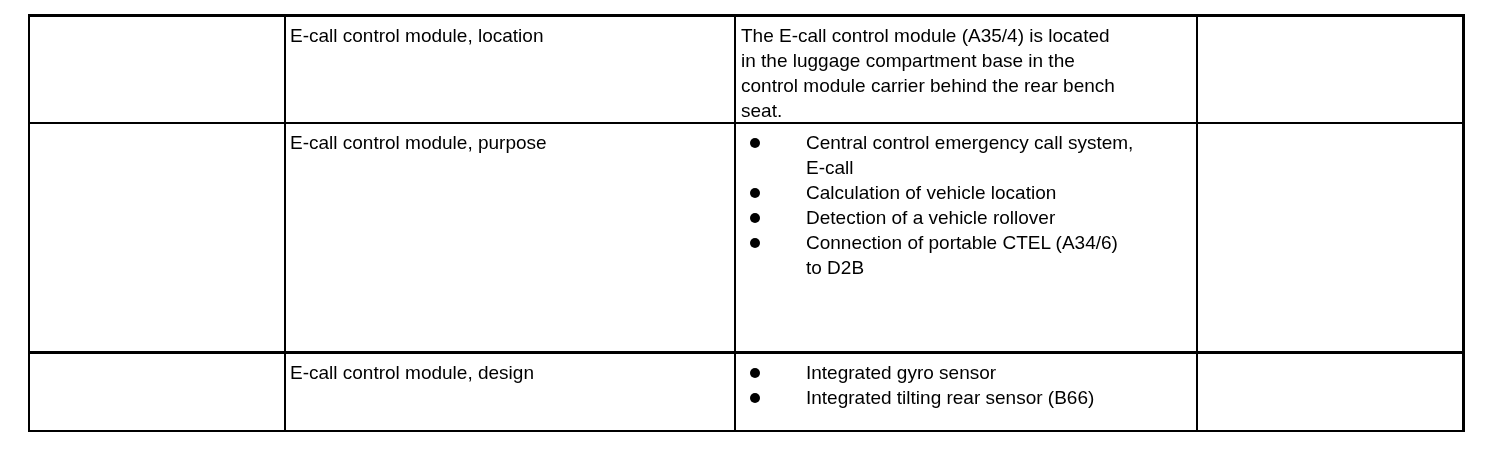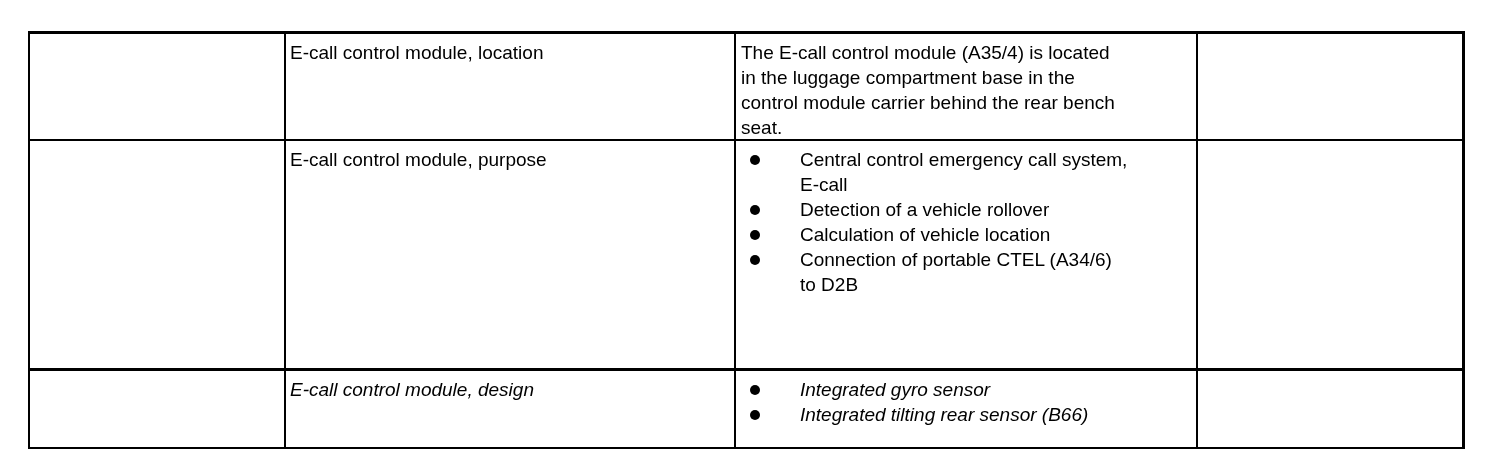--- a/index.html
+++ b/index.html
@@ -11,37 +11,37 @@
     height: 450px;
     position: relative;
     background: #ffffff;
     font-family: "Liberation Sans", sans-serif;
     color: #000000;
     overflow: hidden;
   }
   .doc-table {
     position: absolute;
     left: 28px;
-    top: 31px;
+    top: 14px;
     width: 1437px;
     box-sizing: border-box;
     border: 2px solid #000;
     border-top-width: 3px;
     border-right-width: 3px;
     background: #ffffff;
   }
   .t-row {
     display: grid;
     grid-template-columns: 256px 450px 462px 1fr;
     box-sizing: border-box;
     overflow: hidden;
   }
   .t-row:nth-child(1) { height: 105px; }
   .t-row:nth-child(2) { height: 229px; border-top: 2px solid #000; }
-  .t-row:nth-child(3) { height: 79px; border-top: 3px solid #000; font-style: italic; }
+  .t-row:nth-child(3) { height: 79px; border-top: 3px solid #000; }
   .t-cell {
     box-sizing: border-box;
     border-right: 2px solid #000;
     overflow: hidden;
   }
   .t-cell:last-child { border-right: none; }
   .label-cell {
     padding: 6px 6px 0 4px;
     font-size: 19px;
     line-height: 25px;
@@ -53,20 +53,21 @@
   .paragraph {
     padding: 6px 6px 0 5px;
     white-space: pre-line;
   }
   .bullet-list {
     padding-top: 6px;
   }
   .bullet-row {
     display: flex;
     align-items: flex-start;
+    gap: 6px;
   }
   .bullet-dot {
     flex: none;
     width: 10px;
     height: 10px;
     border-radius: 50%;
     background: #000000;
     margin: 8px 0 0 14px;
   }
   .bullet-text {
@@ -100,25 +101,25 @@
     </div>
     <div class="t-cell desc-cell">
       <div class="bullet-list">
           <div class="bullet-row">
             <span class="bullet-dot"></span>
             <span class="bullet-text">Central control emergency call system,
 E-call</span>
           </div>
           <div class="bullet-row">
             <span class="bullet-dot"></span>
-            <span class="bullet-text">Detection of a vehicle rollover</span>
+            <span class="bullet-text">Calculation of vehicle location</span>
           </div>
           <div class="bullet-row">
             <span class="bullet-dot"></span>
-            <span class="bullet-text">Calculation of vehicle location</span>
+            <span class="bullet-text">Detection of a vehicle rollover</span>
           </div>
           <div class="bullet-row">
             <span class="bullet-dot"></span>
             <span class="bullet-text">Connection of portable CTEL (A34/6)
 to D2B</span>
           </div>
         </div>
     </div>
     <div class="t-cell spacer-cell"></div>
   </div>

